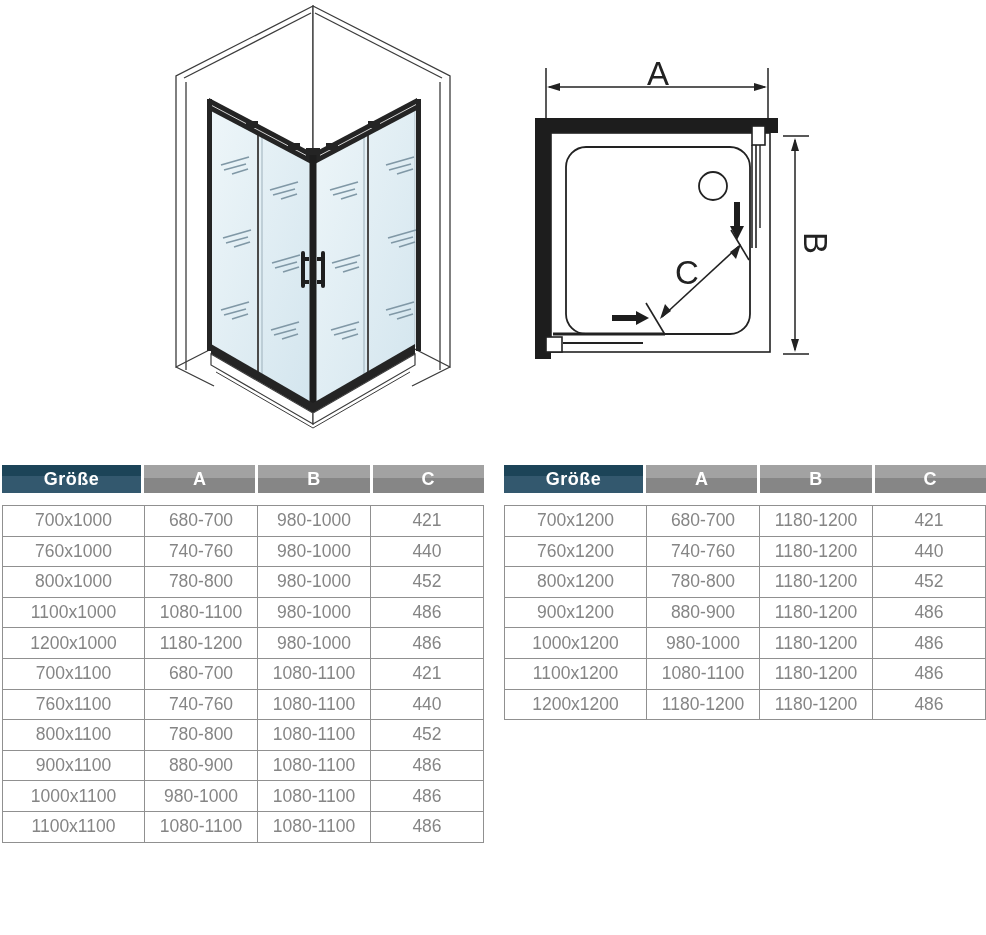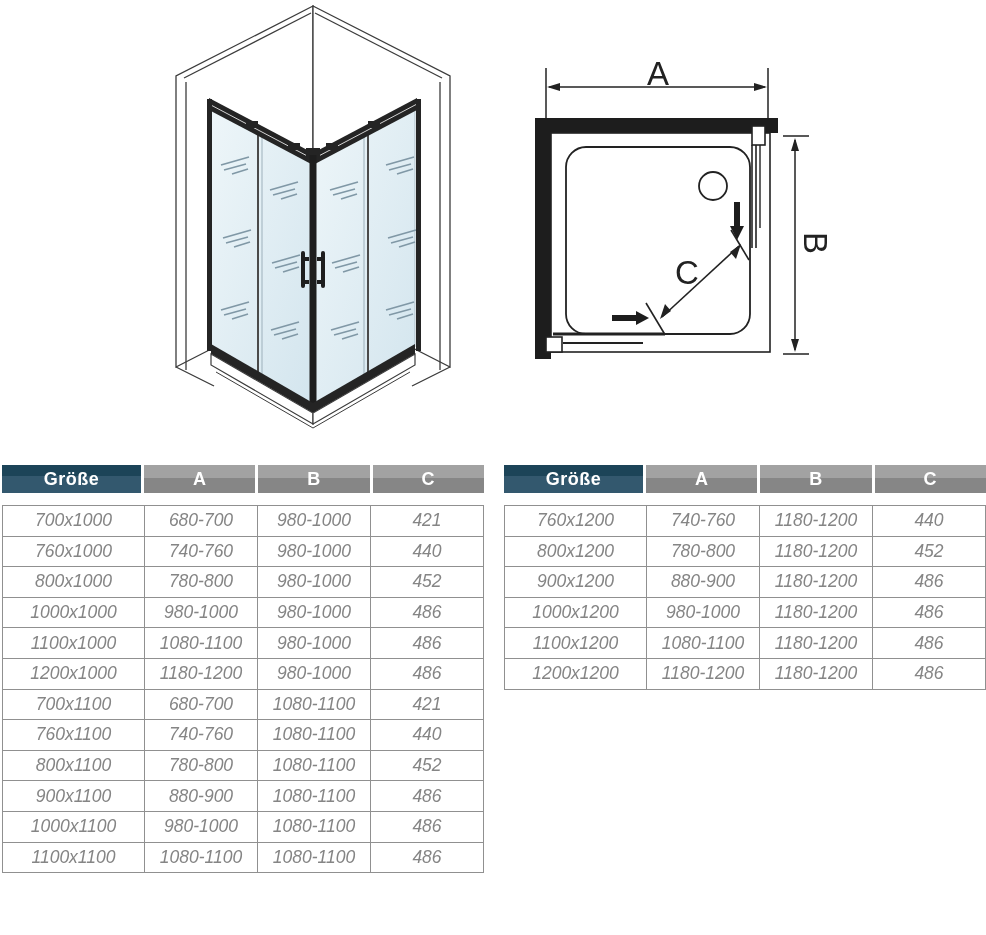--- a/index.html
+++ b/index.html
@@ -18,21 +18,21 @@
   .spec-table{position:absolute;top:465px;width:482px;}
   #table-left{left:2px;}
   #table-right{left:504px;}
   .thead{display:flex;gap:3px;height:28px;margin-bottom:12px;}
   .th{
     color:#ffffff;font-weight:bold;font-size:18px;letter-spacing:.5px;
     display:flex;align-items:center;justify-content:center;
   }
   .th-size{width:139px;background:linear-gradient(180deg,#1c4458 0%,#1c4458 38%,#33586e 38%,#33586e 100%);}
   .th-dim{flex:1;background:linear-gradient(180deg,#a2a2a2 0%,#a2a2a2 46%,#868686 46%,#868686 100%);}
-  table.tbody-table{border-collapse:collapse;width:100%;table-layout:fixed;font-style:italic;}
+  table.tbody-table{border-collapse:collapse;width:100%;table-layout:fixed;}
   table.tbody-table td{
     border:1px solid #909090;height:29.6px;text-align:center;vertical-align:middle;
     font-size:17.5px;color:#858585;padding:0;white-space:nowrap;
   }
   table.tbody-table td:first-child{width:141px;}
 </style>
 </head>
 <body>
 
 <div class="canvas">
@@ -195,26 +195,20 @@
             <td>980-1000</td>
             <td>440</td>
           </tr>
           <tr>
             <td>800x1000</td>
             <td>780-800</td>
             <td>980-1000</td>
             <td>452</td>
           </tr>
           <tr>
-            <td>1000x1000</td>
-            <td>980-1000</td>
-            <td>980-1000</td>
-            <td>486</td>
-          </tr>
-          <tr>
             <td>1100x1000</td>
             <td>1080-1100</td>
             <td>980-1000</td>
             <td>486</td>
           </tr>
           <tr>
             <td>1200x1000</td>
             <td>1180-1200</td>
             <td>980-1000</td>
             <td>486</td>
@@ -261,20 +255,26 @@
   <div id="table-right" class="spec-table">
       <div class="thead">
         <div class="th th-size">Größe</div>
         <div class="th th-dim">A</div>
         <div class="th th-dim">B</div>
         <div class="th th-dim">C</div>
       </div>
       <table class="tbody-table">
         <tbody>
           <tr>
+            <td>700x1200</td>
+            <td>680-700</td>
+            <td>1180-1200</td>
+            <td>421</td>
+          </tr>
+          <tr>
             <td>760x1200</td>
             <td>740-760</td>
             <td>1180-1200</td>
             <td>440</td>
           </tr>
           <tr>
             <td>800x1200</td>
             <td>780-800</td>
             <td>1180-1200</td>
             <td>452</td>

